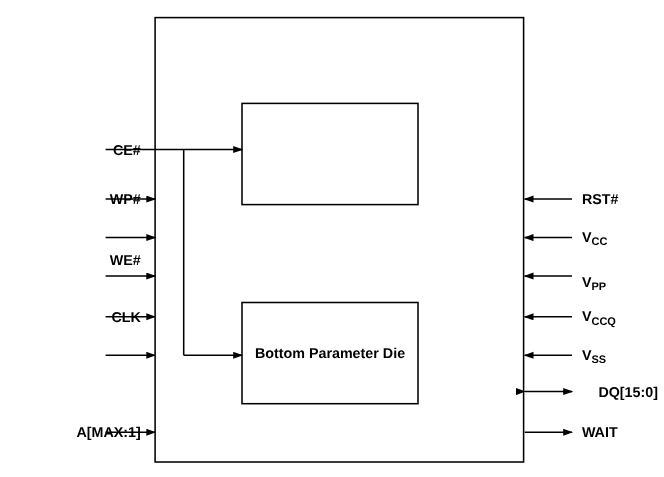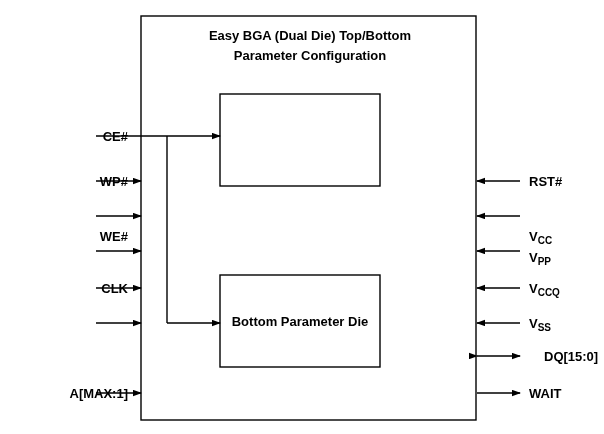--- a/index.html
+++ b/index.html
@@ -104,37 +104,33 @@
     <line x1="520" y1="216" x2="477" y2="216" stroke="#000000" stroke-width="1.4" marker-end="url(#arrowR)"></line>
     <line x1="520" y1="251" x2="477" y2="251" stroke="#000000" stroke-width="1.4" marker-end="url(#arrowR)"></line>
     <line x1="520" y1="288" x2="477" y2="288" stroke="#000000" stroke-width="1.4" marker-end="url(#arrowR)"></line>
     <line x1="520" y1="323" x2="477" y2="323" stroke="#000000" stroke-width="1.4" marker-end="url(#arrowR)"></line>
 
     <line x1="477" y1="356" x2="520" y2="356" stroke="#000000" stroke-width="1.4" marker-start="url(#arrowL)" marker-end="url(#arrowR)"></line>
 
     <line x1="477" y1="393" x2="520" y2="393" stroke="#000000" stroke-width="1.4" marker-end="url(#arrowR)"></line>
   </svg>
 
-  <div class="title">
-    <div>Easy BGA (Dual Die) Top/Bottom</div>
-    <div>Parameter Configuration</div>
-  </div>
 
   <div class="die-label" style="left:220px; top:321px; width:160px;">Bottom Parameter Die</div>
 
   <div class="lbl lbl-left" style="left:0px; top:136px; width:88px;">CE#</div>
   <div class="lbl lbl-left" style="left:0px; top:181px; width:88px;">WP#</div>
   <div class="lbl lbl-left" style="left:0px; top:236px; width:88px;">WE#</div>
   <div class="lbl lbl-left" style="left:0px; top:288px; width:88px;">CLK</div>
   <div class="lbl lbl-left" style="left:0px; top:393px; width:88px;">A[MAX:1]</div>
 
   <div class="lbl lbl-right" style="left:529px; top:181px;">
     <span>RST#</span>
   </div>
-  <div class="lbl lbl-right" style="left:529px; top:216px;margin-top:20px;">
+  <div class="lbl lbl-right" style="left:529px; top:216px;">
     <span>V</span><span class="sub">CC</span>
   </div>
   <div class="lbl lbl-right" style="left:529px; top:245px;margin-top:12px;">
     <span>V</span><span class="sub">PP</span>
   </div>
   <div class="lbl lbl-right" style="left:529px; top:288px;">
     <span>V</span><span class="sub">CCQ</span>
   </div>
   <div class="lbl lbl-right" style="left:529px; top:323px;">
     <span>V</span><span class="sub">SS</span>

